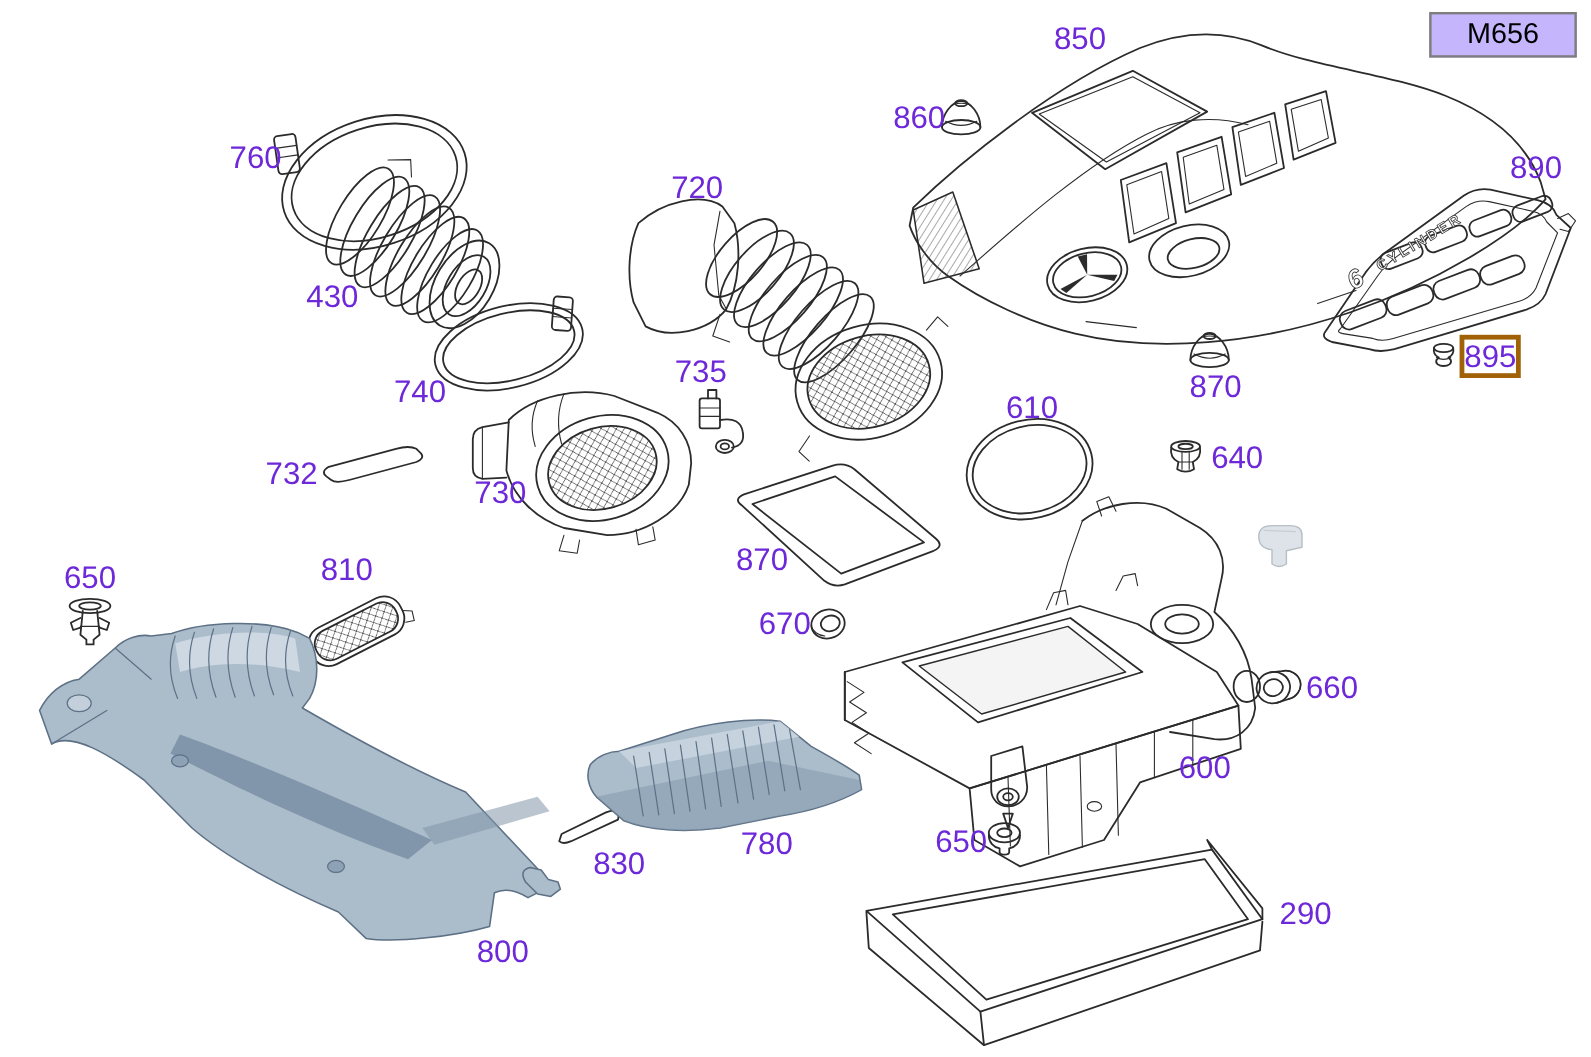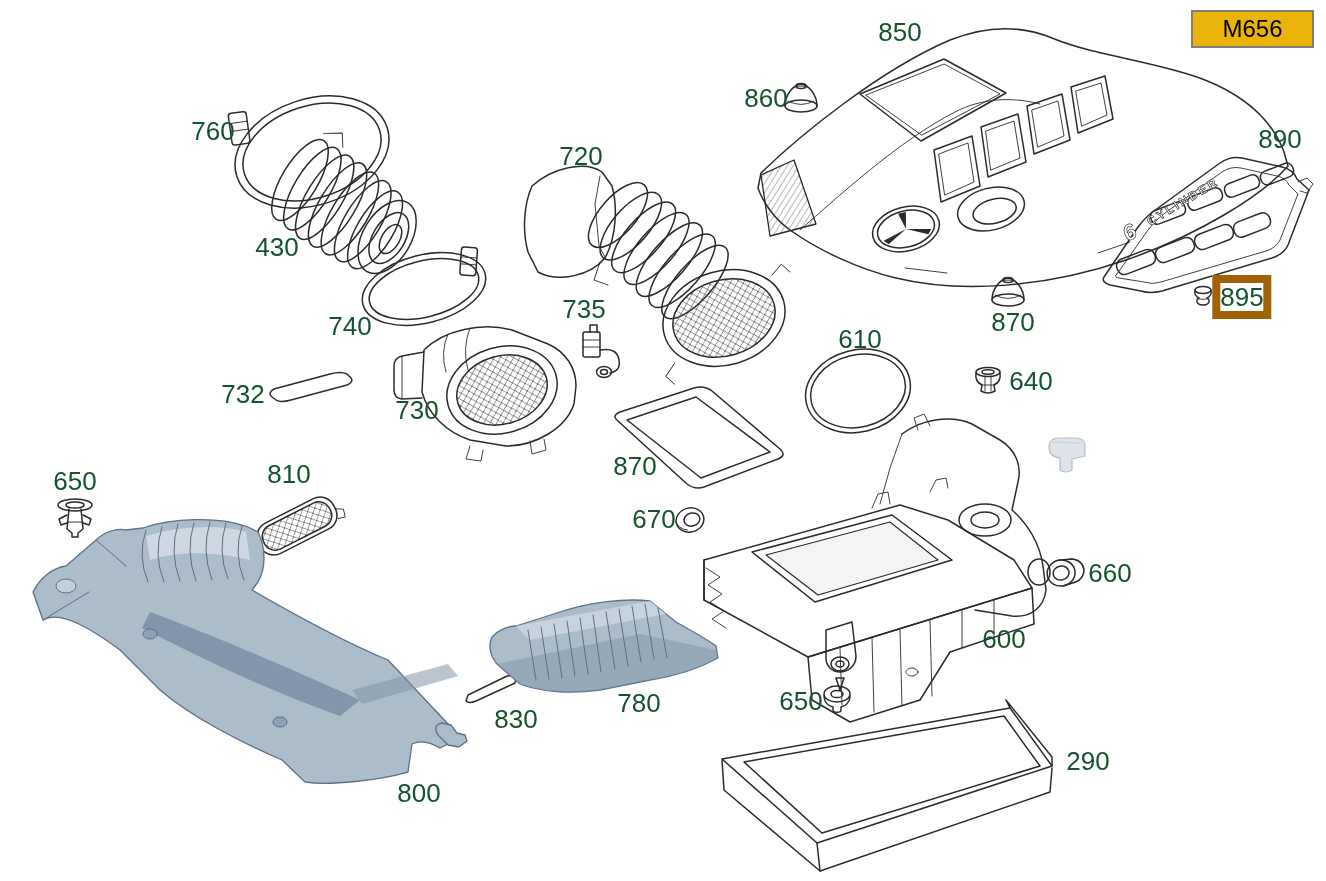--- a/index.html
+++ b/index.html
@@ -12,26 +12,26 @@
   .meshfill{fill:url(#mesh);stroke:#2b2b2b;stroke-width:1.5;}
   .hatchfill{fill:url(#hatch);stroke:#2b2b2b;stroke-width:1.3;}
   .panelfill{fill:#f4f4f4;stroke:#2b2b2b;stroke-width:1.2;}
   
   .g1{fill:#abbccb;stroke:#5d7085;stroke-width:1.3;stroke-linejoin:round;}
   .g2{fill:#8196aa;stroke:none;}
   .g3{fill:#cdd8e2;stroke:none;}
   .gl{fill:none;stroke:#5d7085;stroke-width:1;stroke-linecap:round;}
   .p1{fill:#dde3e8;stroke:#b7bfc7;stroke-width:1.2;stroke-linejoin:round;}
   
-  .callout{position:absolute;transform:translate(-50%,-50%);font-size:26px;color:#14532d;
+  .callout{position:absolute;transform:translate(-50%,-50%);font-size:26px;color:#6d28d9;
            white-space:nowrap;line-height:1;user-select:none;}
-  .callout.selected{border:8px solid #a16207;padding:1px 0;background:#fff;}
+  .callout.selected{border:4px solid #a16207;padding:1px 0;background:#fff;}
   
   .code-badge{position:absolute;left:1191px;top:10px;width:119px;height:34px;border:2px solid #7e7e7e;
-              display:flex;align-items:center;justify-content:center;font-size:24px;color:#000;background:#eab308;}
+              display:flex;align-items:center;justify-content:center;font-size:24px;color:#000;background:#c4b5fd;}
   .trimtext{font-family:"Liberation Sans",sans-serif;fill:#ffffff;stroke:#3a3a3a;stroke-width:0.7;
             font-weight:bold;}
 </style>
 </head>
 <body>
 
 <div class="stage">
 
 <svg class="art" width="1326" height="881" viewBox="0 0 1326 881">
   <defs>

